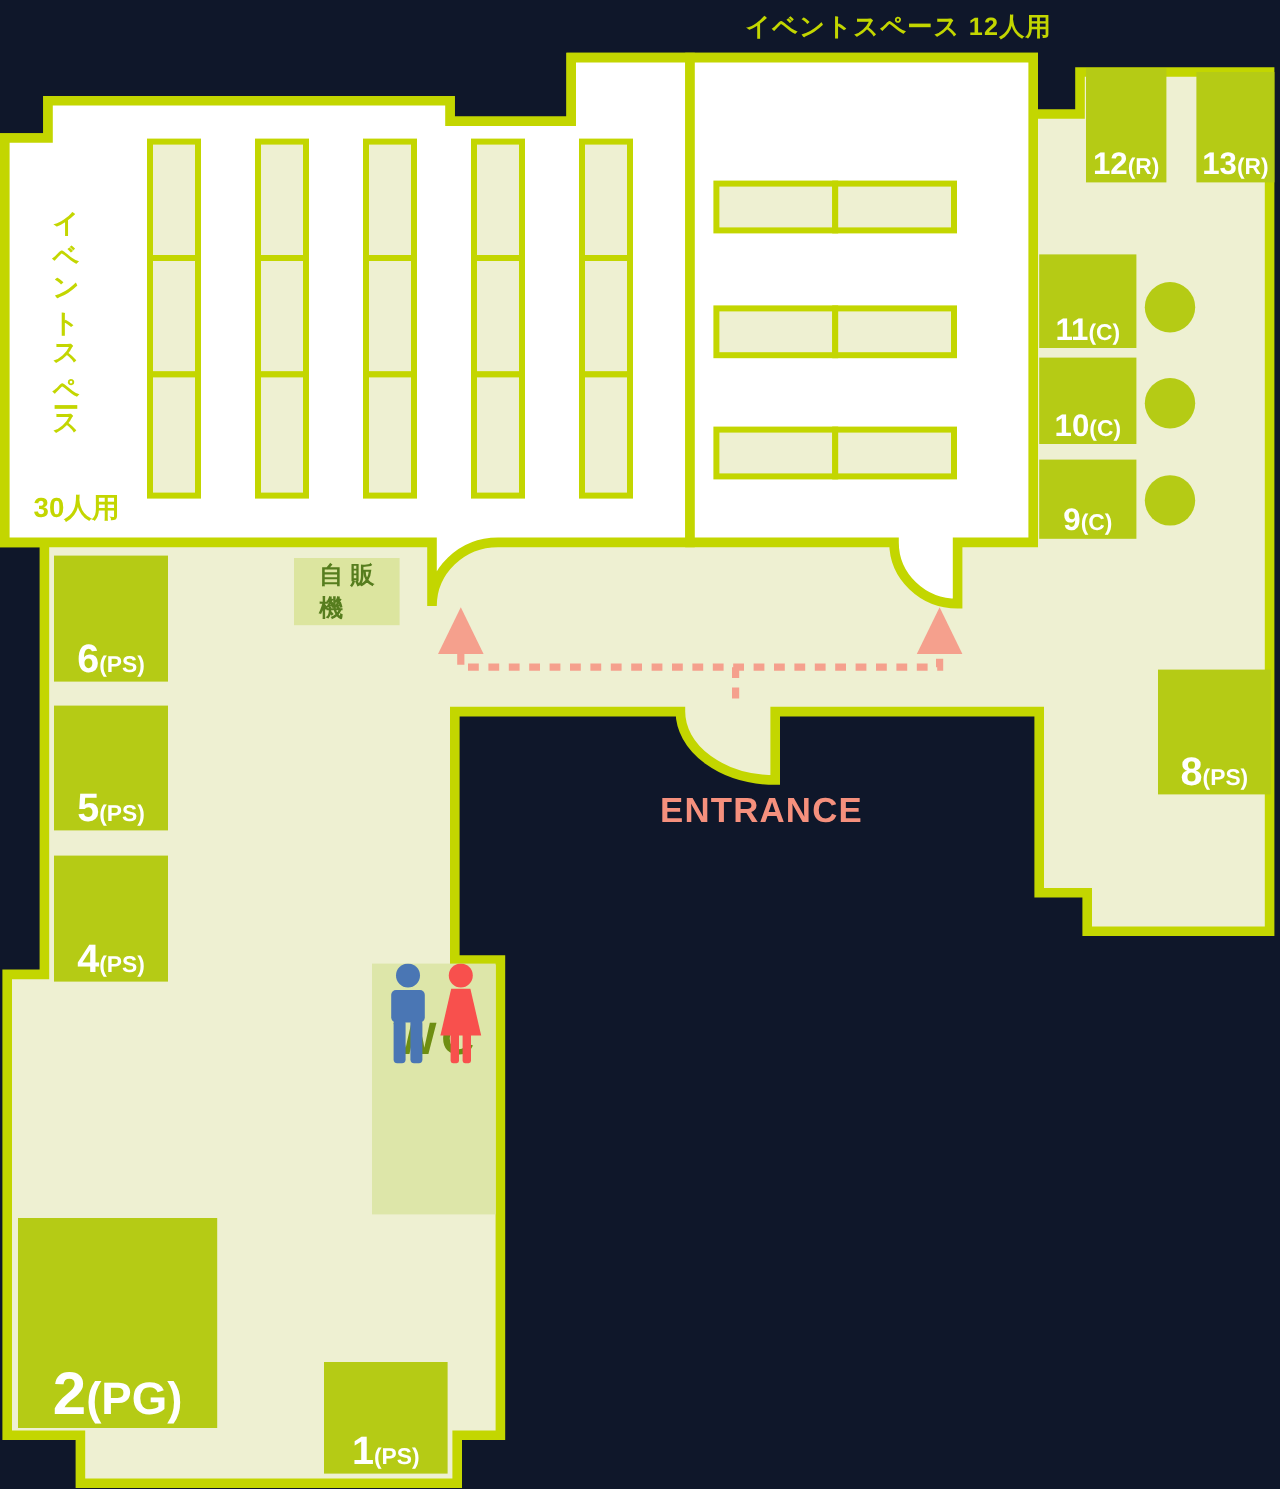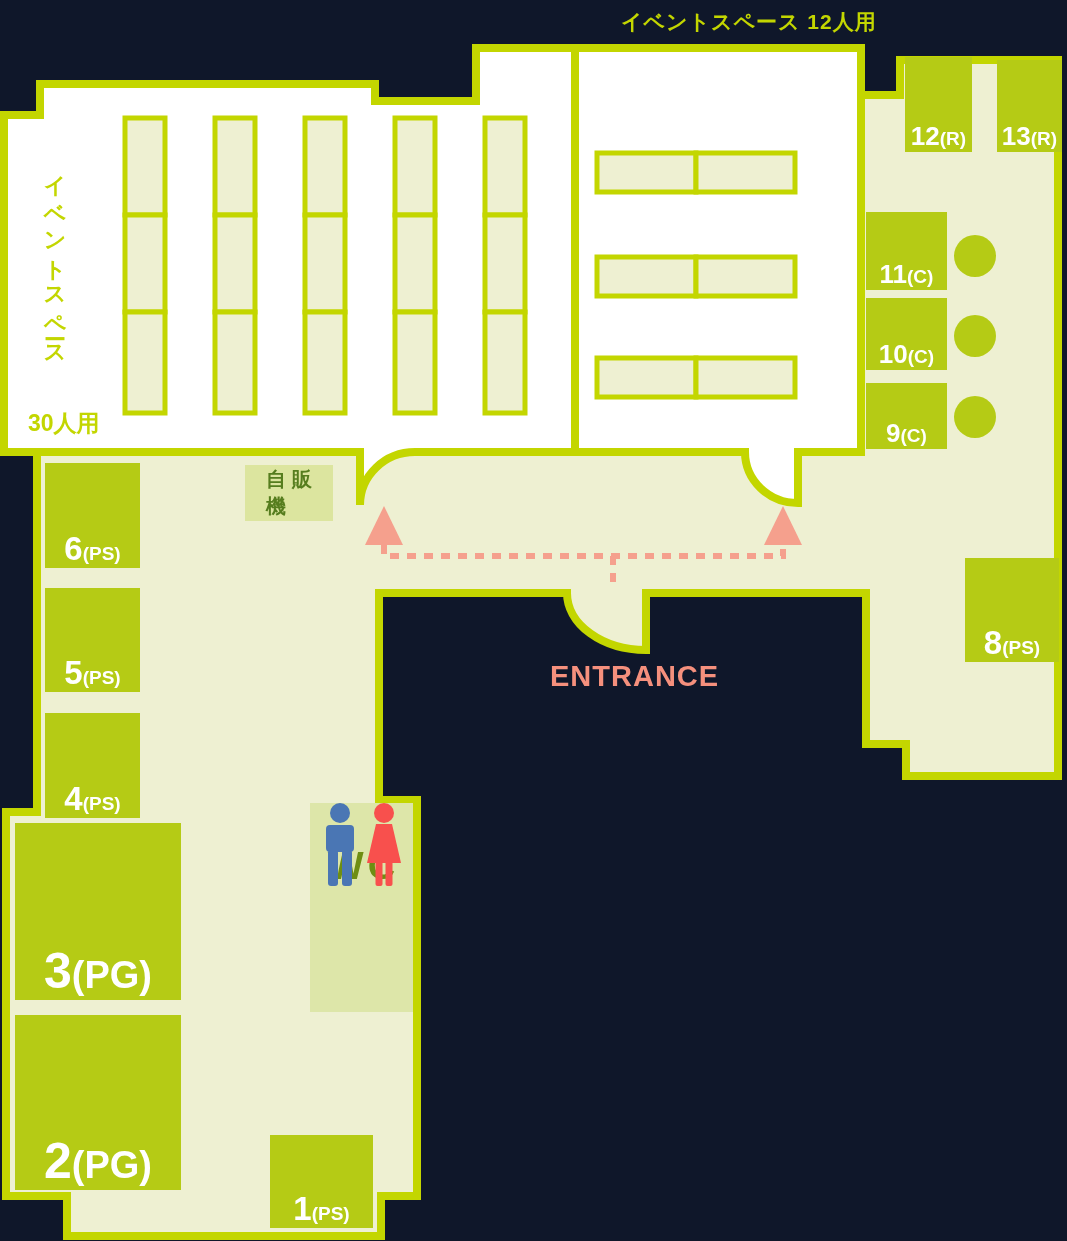--- a/index.html
+++ b/index.html
@@ -129,23 +129,20 @@
     </div>
   <div class="room r6">
       <span class="lbl"><span class="num">6</span><span class="suf">(PS)</span></span>
     </div>
   <div class="room r5">
       <span class="lbl"><span class="num">5</span><span class="suf">(PS)</span></span>
     </div>
   <div class="room r4">
       <span class="lbl"><span class="num">4</span><span class="suf">(PS)</span></span>
     </div>
-  <div class="room rlg r3">
-      <span class="lbl"><span class="num">3</span><span class="suf">(PG)</span></span>
-    </div>
   <div class="room rlg r2">
       <span class="lbl"><span class="num">2</span><span class="suf">(PG)</span></span>
     </div>
   <div class="room r1">
       <span class="lbl"><span class="num">1</span><span class="suf">(PS)</span></span>
     </div>
 
   <div class="vending">
     <span>自販機</span>
   </div>

